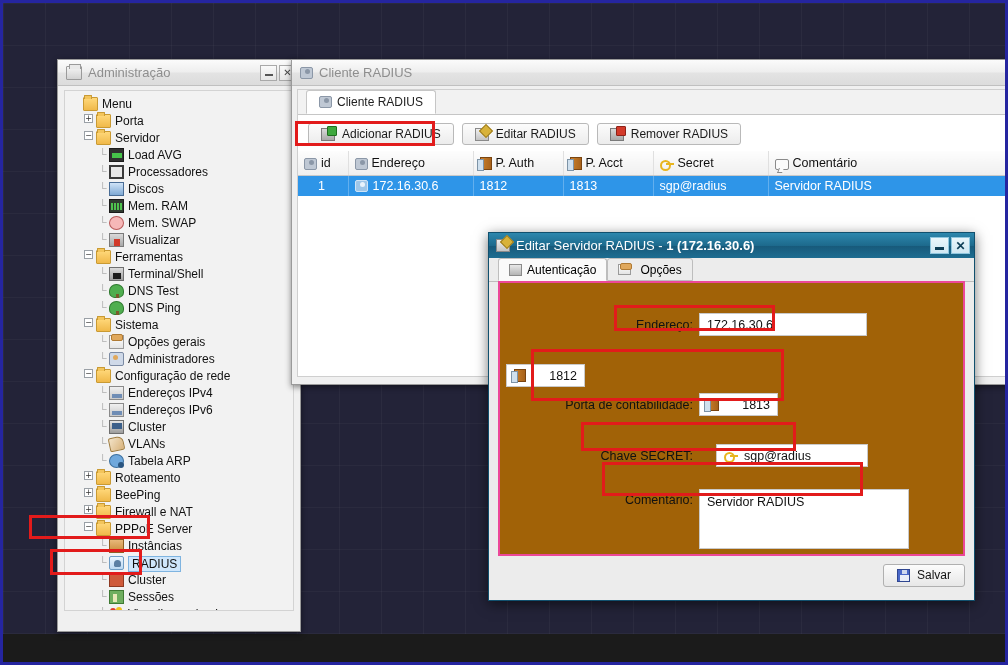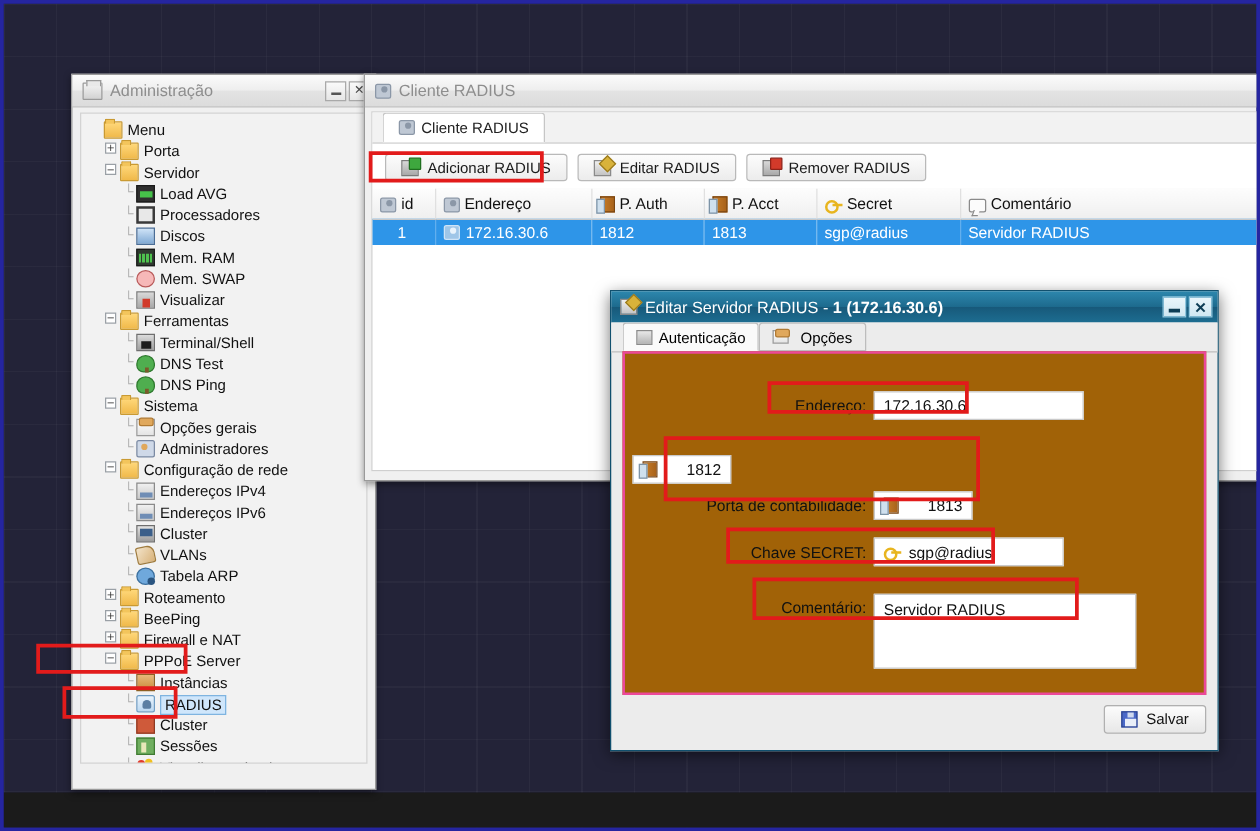--- a/index.html
+++ b/index.html
@@ -509,21 +509,21 @@
       </div>
 
       <div class="frow">
         <div class="flabel" style="width:193px;">Porta de contabilidade:</div>
         <div class="fbox num" style="width:79px;margin-left:6px;">
           <span class="ic-door" style="margin-right:auto"></span>
           <span>1813</span>
         </div>
       </div>
 
-      <div class="frow" style="margin-top:14px;">
+      <div class="frow" style="margin-top:28px;gap:17px;">
         <div class="flabel" style="width:193px;">Chave SECRET:</div>
         <div class="fbox" style="width:152px;margin-left:6px;">
           <span class="ic-key"></span>
           <span>sgp@radius</span>
         </div>
       </div>
 
       <div class="frow" style="align-items:flex-start;margin-top:22px;">
         <div class="flabel" style="width:193px;padding-top:4px;">Comentário:</div>
         <div class="fta" style="width:210px;height:60px;margin-left:6px;">

